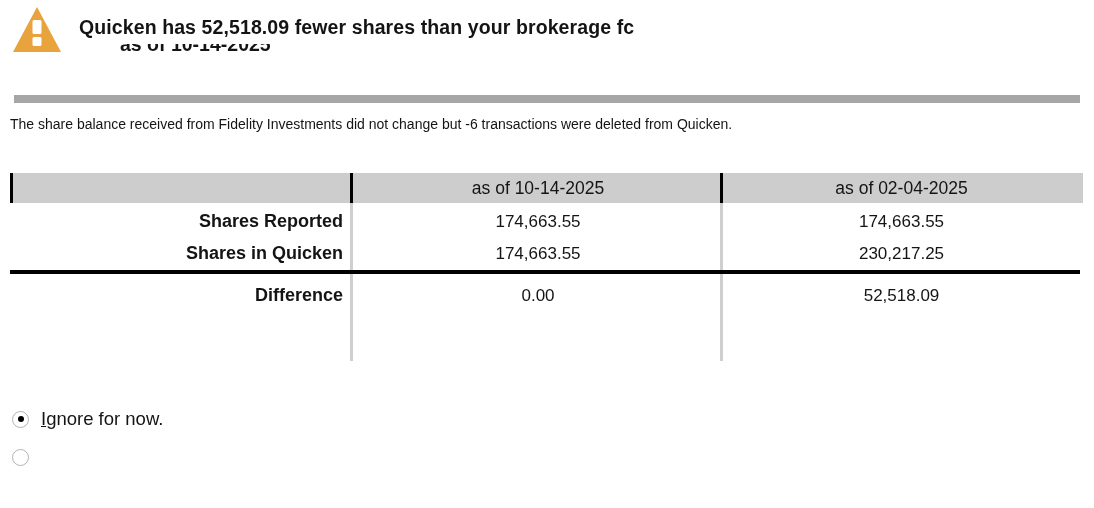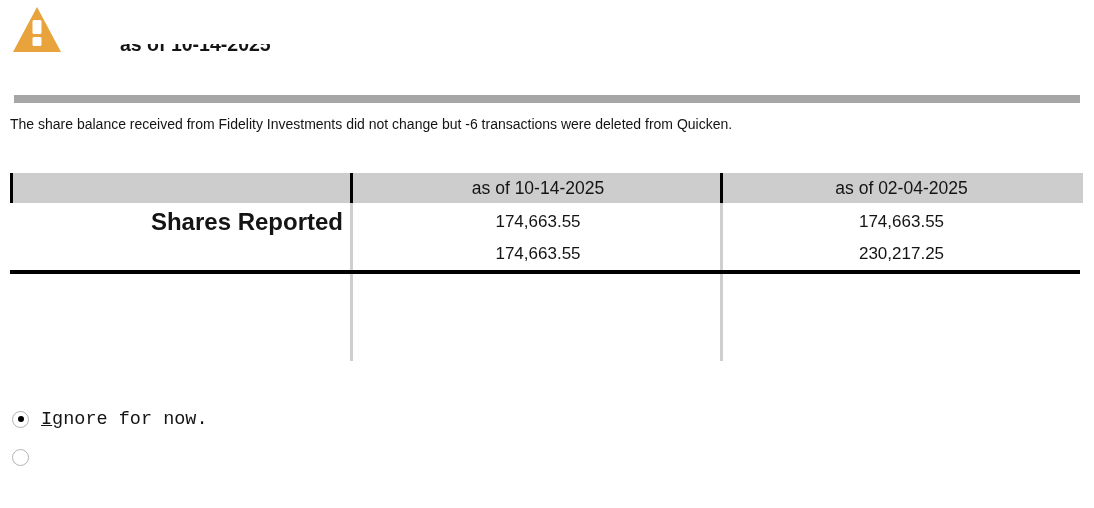--- a/index.html
+++ b/index.html
@@ -148,21 +148,21 @@
   .table-row { position: absolute; left: 0; width: 1070px; height: 31px; }
   #row-shares-reported { top: 33px; }
   #row-shares-quicken  { top: 65px; }
   #row-difference      { top: 107px; }
 
   .row-label {
     position: absolute;
     left: 0;
     width: 333px;
     text-align: right;
-    font-size: 24px;
+    font-size: 18px;
     font-weight: bold;
     line-height: 31px;
     color: #141414;
   }
   .row-value {
     position: absolute;
     text-align: center;
     font-size: 17px;
     line-height: 31px;
     color: #141414;
@@ -175,21 +175,20 @@
     position: absolute;
     left: 12px;
     top: 400px;
     width: 1000px;
   }
   .radio-option {
     position: relative;
     height: 38px;
     display: flex;
     align-items: center;
-    font-family: Liberation Mono, monospace;
   }
   .radio-mark {
     width: 17px;
     height: 17px;
     border-radius: 50%;
     border: 1.5px solid #b3b3b3;
     background: #ffffff;
     box-sizing: border-box;
     position: relative;
     flex: 0 0 auto;
@@ -222,20 +221,21 @@
 <div id="header-banner">
 
   <div id="warning-icon">
     <svg width="52" height="48" viewBox="0 0 52 48" xmlns="http://www.w3.org/2000/svg">
       <path d="M26 1 L50 46 L2 46 Z" fill="#E8A33D"></path>
       <rect x="21.5" y="14" width="9" height="14" rx="1.5" fill="#FFFFFF"></rect>
       <rect x="21.5" y="31" width="9" height="9" rx="1.5" fill="#FFFFFF"></rect>
     </svg>
   </div>
 
+  <div id="header-title">Quicken has 52,518.09 fewer shares than your brokerage fc</div>
 
   <div id="header-title-clip">
     <span>as of 10-14-2025</span>
   </div>
 
 </div>
 
 <div id="separator-bar"></div>
 
 <div id="description">The share balance received from Fidelity Investments did not change but -6 transactions were deleted from Quicken.</div>
@@ -253,26 +253,32 @@
   <div class="body-divider" id="body-divider-1"></div>
   <div class="body-divider" id="body-divider-2"></div>
 
   <div class="table-row" id="row-shares-reported">
     <div class="row-label">Shares Reported</div>
     <div class="row-value col1">174,663.55</div>
     <div class="row-value col2">174,663.55</div>
   </div>
 
   <div class="table-row" id="row-shares-quicken">
+    <div class="row-label">Shares in Quicken</div>
     <div class="row-value col1">174,663.55</div>
     <div class="row-value col2">230,217.25</div>
   </div>
 
   <div id="difference-rule"></div>
 
+  <div class="table-row" id="row-difference">
+    <div class="row-label">Difference</div>
+    <div class="row-value col1">0.00</div>
+    <div class="row-value col2">52,518.09</div>
+  </div>
 
 </div>
 
 <div id="options-group">
 
   <div class="radio-option">
     <span class="radio-mark checked"></span>
     <span class="radio-label"><span class="accel">I</span><span>gnore for now.</span></span>
   </div>
 

